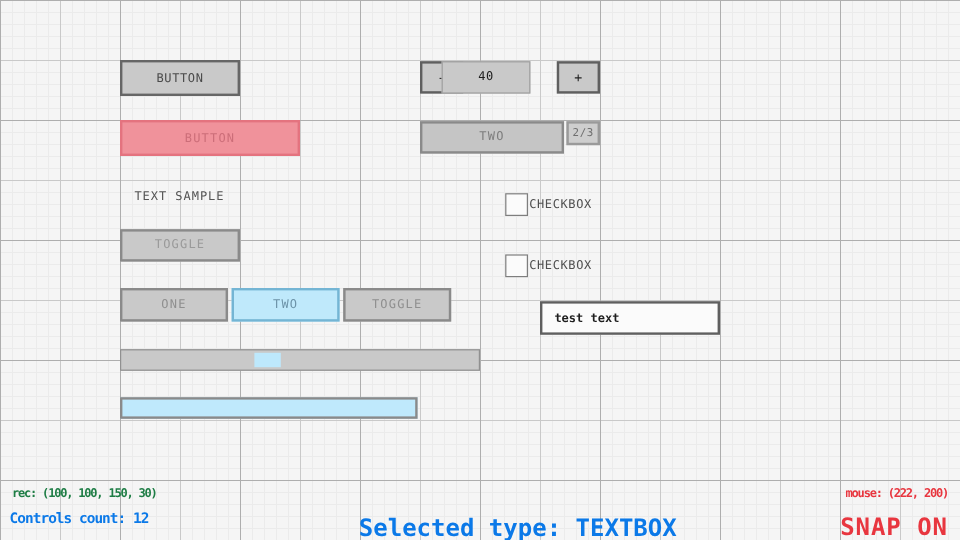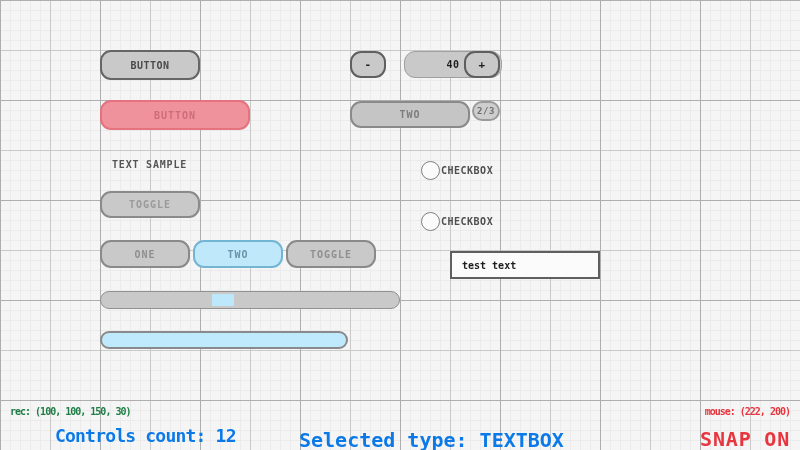--- a/index.html
+++ b/index.html
@@ -14,21 +14,21 @@
       linear-gradient(#aeaeae 1px, transparent 1px),
       linear-gradient(90deg, #c9c9c9 1px, transparent 1px),
       linear-gradient(#c9c9c9 1px, transparent 1px),
       linear-gradient(90deg, #ebebeb 1px, transparent 1px),
       linear-gradient(#ebebeb 1px, transparent 1px);
     background-size:100px 100px, 100px 100px, 50px 50px, 50px 50px, 10px 10px, 10px 10px;
   }
 
   .ctrl {
     position:absolute; display:flex; align-items:center; justify-content:center;
-    font-weight:bold; font-size:10px; letter-spacing:0.5px;border-radius:11px;
+    font-weight:normal; font-size:10px; letter-spacing:0.5px;
   }
 
   .btn-normal   { background:#c9c9c9; border:2px solid #666666; color:#4a4a4a; }
   .btn-selected { background:#f0929b; border:2px solid #e4737f; color:#cc6e79; letter-spacing:1px; }
 
   .gui-label    { color:#545454; letter-spacing:0.8px; justify-content:flex-start; }
 
   .toggle       { background:#c9c9c9; border:2px solid #8a8a8a; color:#9a9a9a; letter-spacing:1px; }
 
   .seg          { background:#c9c9c9; border:2px solid #8a8a8a; color:#8f8f8f; letter-spacing:1px; }
@@ -79,37 +79,37 @@
   <div class="ctrl seg active" style="left:193px; top:240px; width:90px; height:28px;">TWO</div>
   <div class="ctrl seg" style="left:286px; top:240px; width:90px; height:28px;">TOGGLE</div>
 
   <div class="ctrl slider-track" style="left:100px; top:291px; width:300px; height:18px;">
     <div class="slider-knob" style="left:111px; top:2px; width:22px; height:12px;"></div>
   </div>
 
   <div class="ctrl scrollbar" style="left:100px; top:331px; width:248px; height:18px;"></div>
 
   <div class="ctrl spin-btn" style="left:350px; top:51px; width:36px; height:27px;">-</div>
-  <div class="ctrl spin-value" style="left:404px; top:51px; width:98px; height:27px;text-align:center;">40</div>
+  <div class="ctrl spin-value" style="left:368px; top:51px; width:74px; height:27px;text-align:center;">40</div>
   <div class="ctrl spin-btn" style="left:464px; top:51px; width:36px; height:27px;">+</div>
 
   <div class="ctrl combo-main" style="left:350px; top:101px; width:120px; height:27px;">TWO</div>
   <div class="ctrl combo-count" style="left:472px; top:101px; width:28px; height:20px;">2/3</div>
 
   <div class="ctrl checkbox-box" style="left:421px; top:161px; width:19px; height:19px;"></div>
   <div class="ctrl checkbox-lbl" style="left:441px; top:164px; width:70px; height:13px;">CHECKBOX</div>
 
   <div class="ctrl checkbox-box" style="left:421px; top:212px; width:19px; height:19px;"></div>
   <div class="ctrl checkbox-lbl" style="left:441px; top:215px; width:70px; height:13px;">CHECKBOX</div>
 
   <input class="textbox" style="left: 450px; top: 251px; width: 150px; height: 28px;" value="test text">
 
   <div class="status status-small green" style="left:10px; top:406px;">rec: (100, 100, 150, 30)</div>
 
-  <div class="status blue" style="left:8px; top:425px; font-size:18px; letter-spacing:-0.8px;margin-left:47px;">Controls count: 12</div>
+  <div class="status blue" style="left:8px; top:425px; font-size:12px; letter-spacing:-0.8px;">Controls count: 12</div>
 
   <div class="status status-big blue" style="left:299px; top:428px;">Selected type: TEXTBOX</div>
 
   <div class="status status-small red right" style="right:10px; top:406px;">mouse: (222, 200)</div>
 
   <div class="status status-big red right" style="right:10px; top:427px; letter-spacing:0.8px;">SNAP ON</div>
 
 </div>
 
 </body></html>

